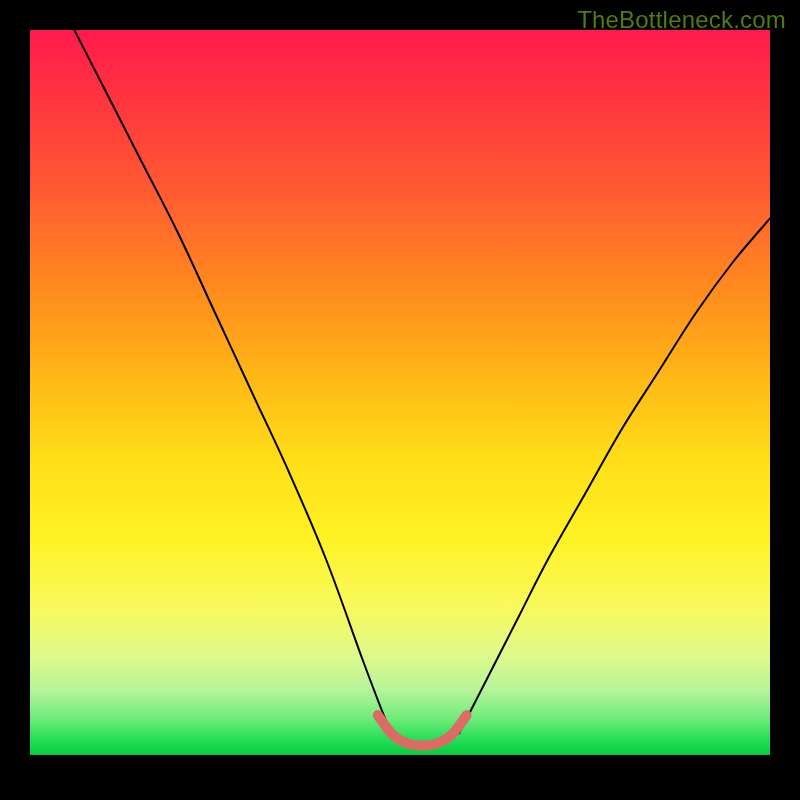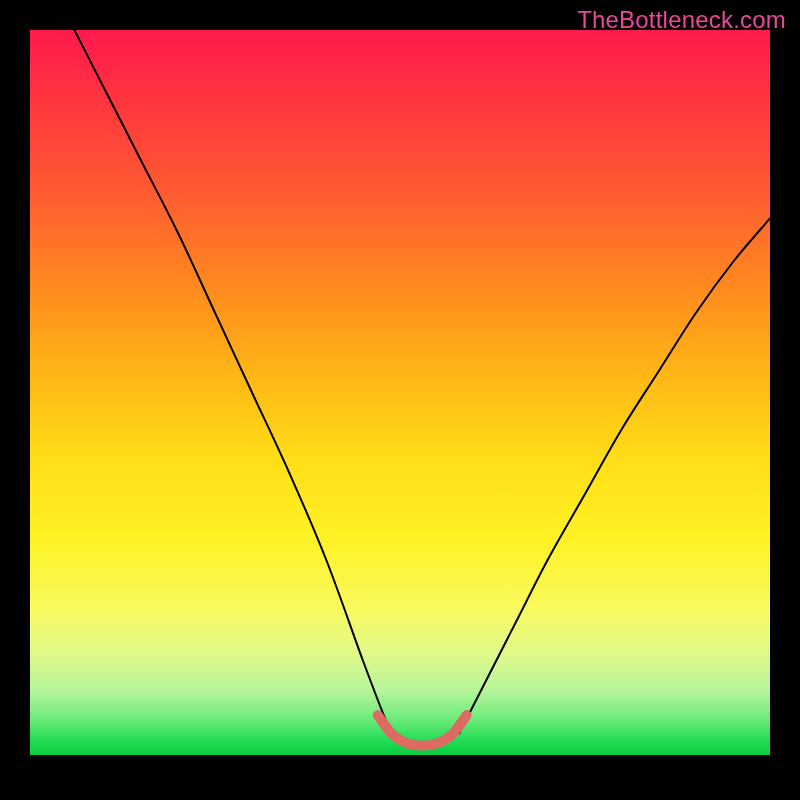--- a/index.html
+++ b/index.html
@@ -14,21 +14,21 @@
   .frame {
     position: relative;
     width: 800px;
     height: 800px;
     background: #000;
   }
   .watermark {
     position: absolute;
     top: 6px;
     right: 14px;
-    color: #ec4899;
+    color: #4d7c0f;
     font-size: 24px;
     letter-spacing: 0.2px;
     font-weight: 400;
     z-index: 5;
   }
   
   .plot {
     position: absolute;
     top: 30px;
     left: 30px;

